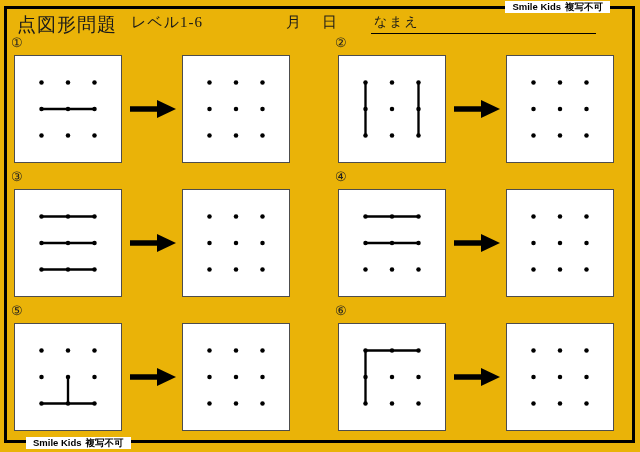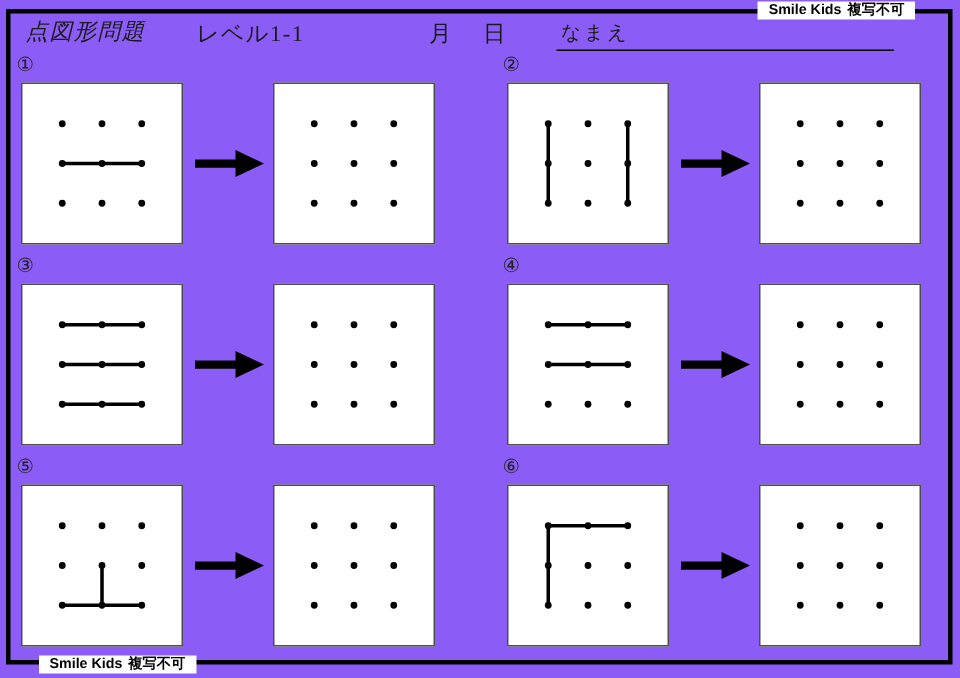--- a/index.html
+++ b/index.html
@@ -1,32 +1,32 @@
 <!DOCTYPE html>
 <html><head>
 <meta charset="utf-8">
 <style>
   html,body{margin:0;padding:0;background:#fff;}
   .page{
-    position:relative;width:640px;height:452px;background:#8b5cf6;overflow:hidden;
+    position:relative;width:640px;height:452px;background:#eab308;overflow:hidden;
     font-family:"Liberation Serif","DejaVu Serif",serif;color:#1a1a1a;
   }
   .frame{
     position:absolute;left:4px;top:6px;right:5px;bottom:9px;
     border:3px solid #000;
   }
   .brand{
     position:absolute;background:#fff;padding:0 7px;white-space:nowrap;
     font-family:"Liberation Sans","DejaVu Sans",sans-serif;
     font-size:9.5px;line-height:12px;font-weight:bold;color:#000;
   }
   .brand-top{top:1px;right:30px;}
   .brand-bottom{bottom:3px;left:26px;}
   .brand .brand-mark{font-weight:600;margin-left:4px;}
-  .title{position:absolute;left:17px;top:12px;font-size:15px;letter-spacing:1px;font-style:italic;}
+  .title{position:absolute;left:17px;top:12px;font-size:19px;letter-spacing:1px;}
   .level{position:absolute;left:131px;top:13px;font-size:15px;letter-spacing:1px;}
   .month{position:absolute;left:286px;top:13px;font-size:15px;}
   .day{position:absolute;left:322px;top:13px;font-size:15px;}
   .name-label{position:absolute;left:374px;top:13px;font-size:13px;letter-spacing:2px;}
   .name-line{position:absolute;left:371px;top:33px;width:225px;height:0;border-bottom:1.5px solid #000;}
   .problem{position:absolute;width:276px;height:127px;}
   .prob-num{position:absolute;left:-3px;top:0;font-size:13px;line-height:14px;color:#222;}
   .pbox{position:absolute;top:19px;width:108px;height:108px;border:1px solid #4d4d4d;background:#fff;box-sizing:border-box;}
   .pbox.src{left:0;}
   .pbox.dst{left:168px;}
@@ -36,21 +36,21 @@
 <body>
 
 <div class="page">
   <div class="frame"></div>
 
   <div class="brand brand-top">
     <span class="brand-name">Smile Kids</span><span class="brand-mark">複写不可</span>
   </div>
 
   <div class="title">点図形問題</div>
-  <div class="level">レベル1-1</div>
+  <div class="level">レベル1-6</div>
   <div class="month">月</div>
   <div class="day">日</div>
   <div class="name-label">なまえ</div>
   <div class="name-line"></div>
 
   <div id="problems">
       <div class="problem" style="left: 14px; top: 36px;">
         <span class="prob-num">①</span>
         <svg width="108" height="108" viewBox="0 0 108 108" class="pbox src">
           <line x1="27" y1="54" x2="81" y2="54" stroke="#000" stroke-width="2.4" stroke-linecap="round"></line>

